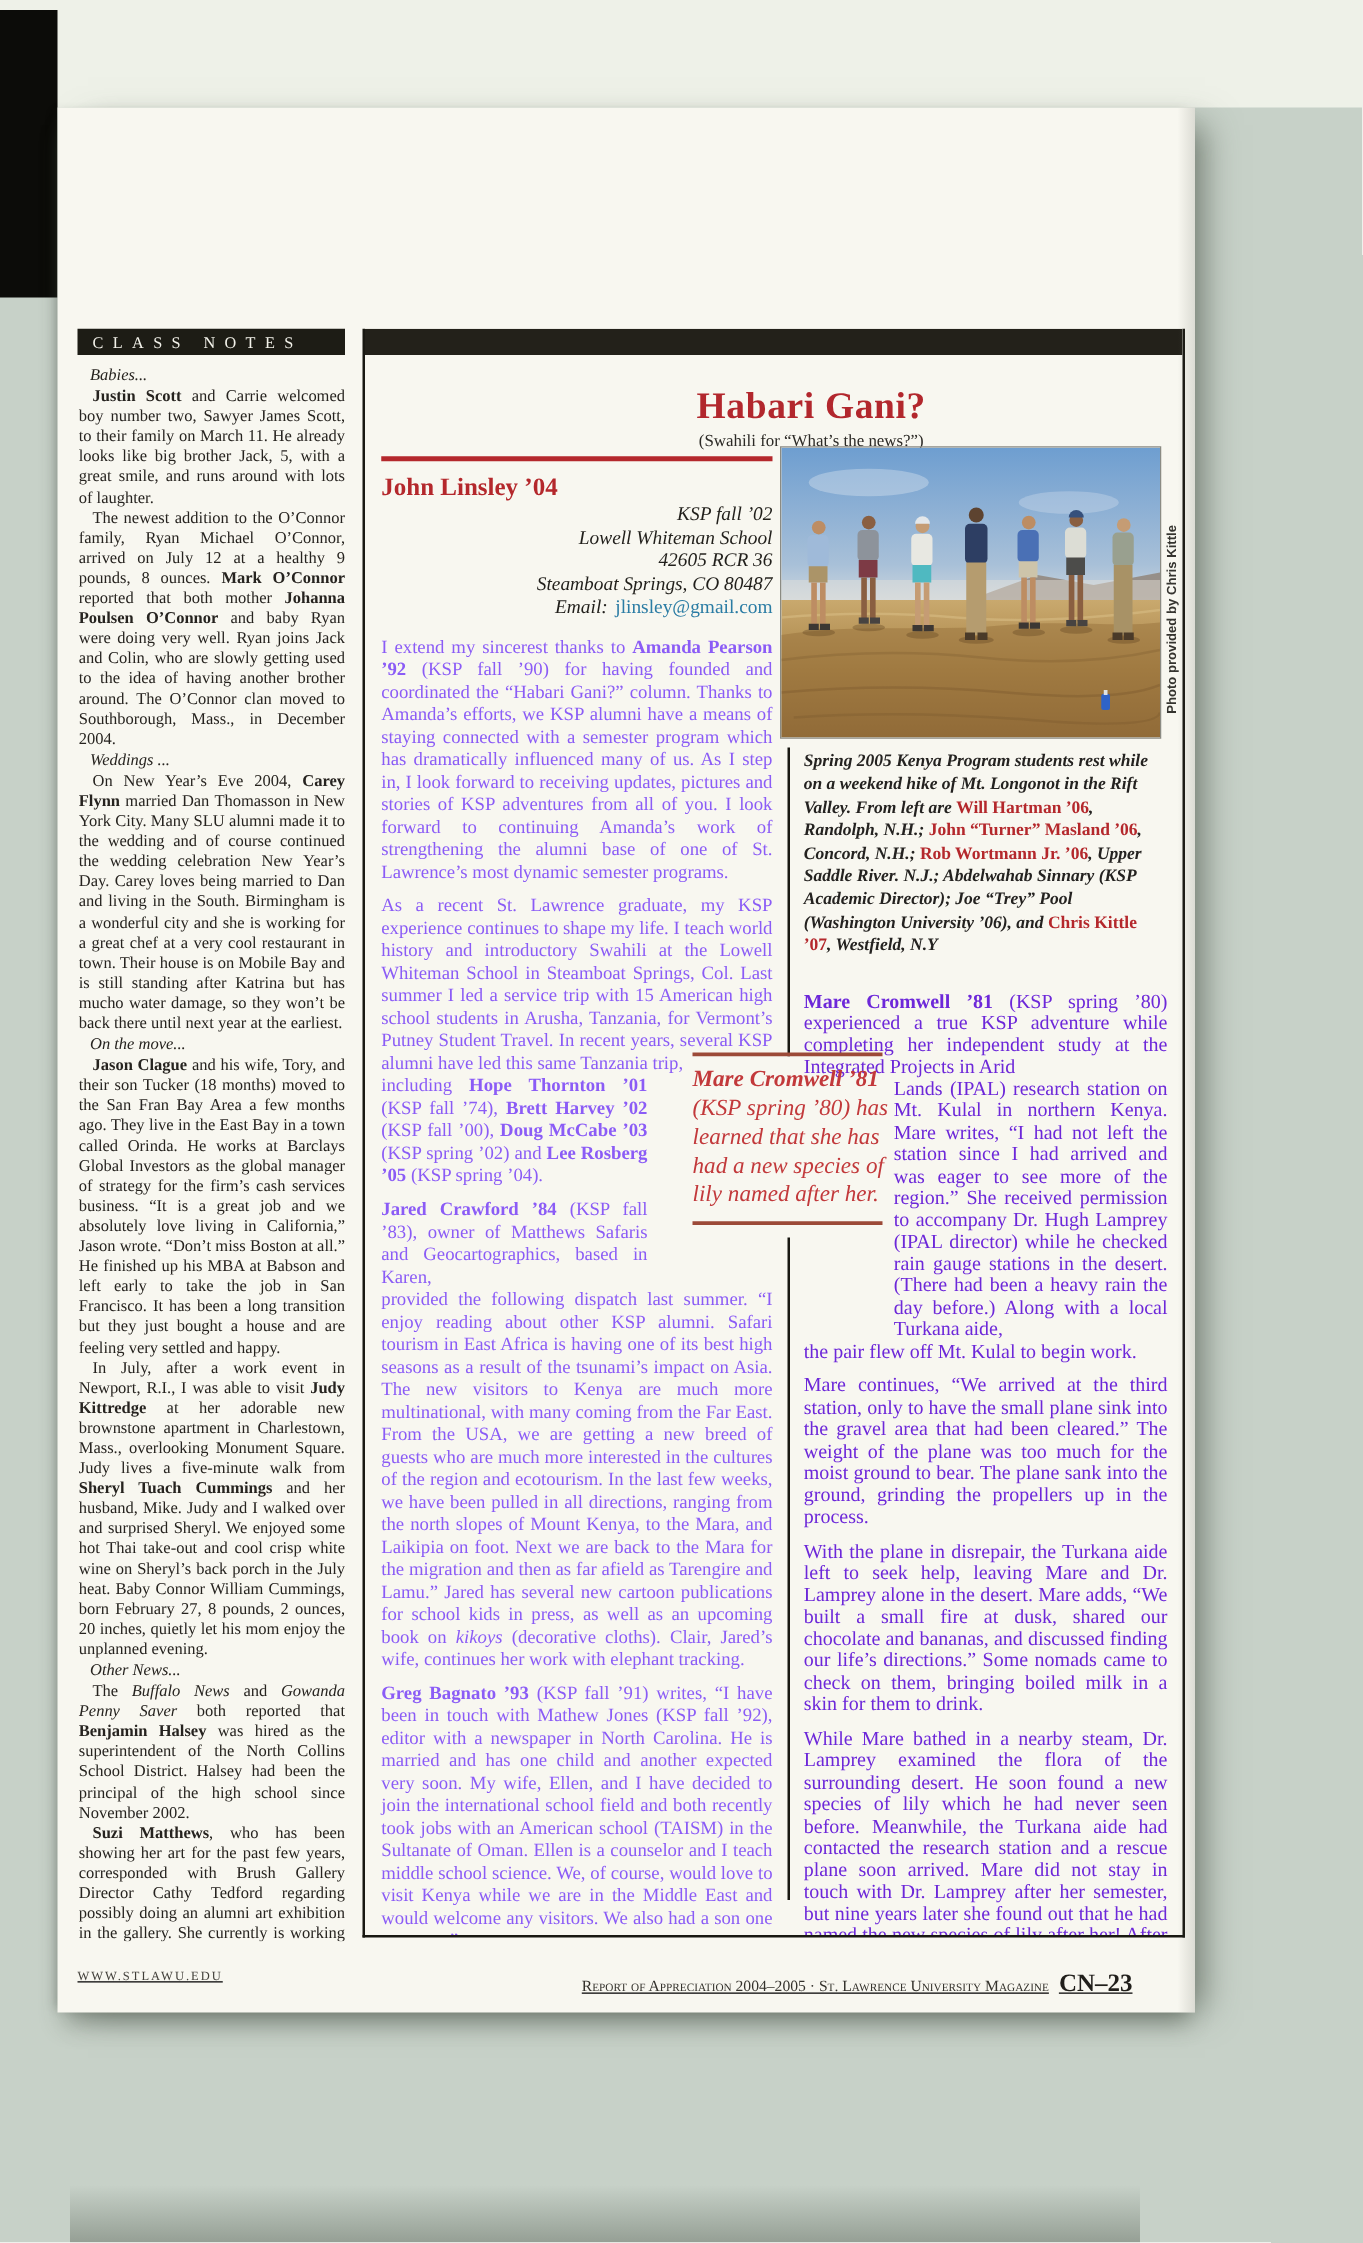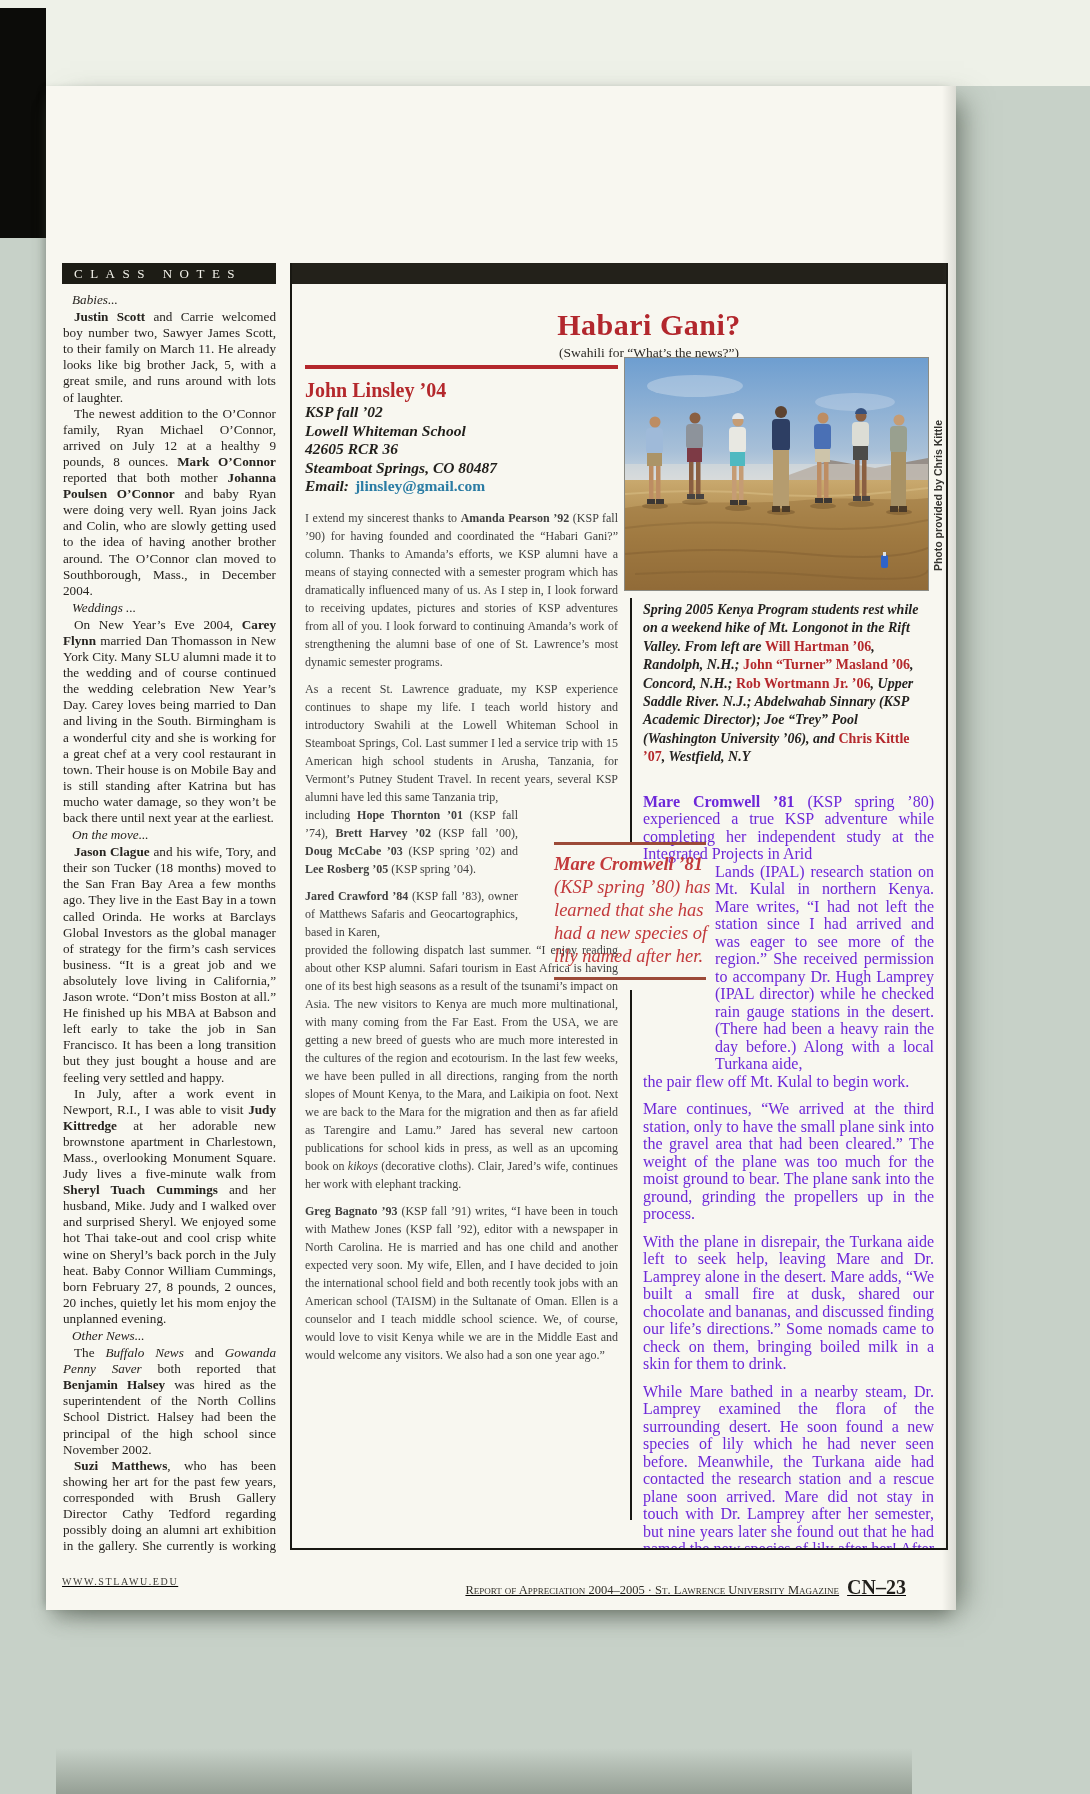--- a/index.html
+++ b/index.html
@@ -31,25 +31,25 @@
         border:2px solid #191812;border-top:none;overflow:hidden;}
   .box-bar{height:21px;background:#23211a;}
   .box-head{margin-left:60px;text-align:center;}
   .box-title{margin-top:24px;font-size:30px;font-weight:700;color:#b2272d;letter-spacing:.5px;}
   .box-sub{margin-top:3px;font-size:13.5px;color:#2c2a26;}
 
   .center-col{position:absolute;left:13px;top:102px;width:313px;}
   .red-rule{height:4px;background:#b4282c;margin-bottom:10px;}
   .contact{margin-bottom:13px;}
   .contact-name{font-size:20px;font-weight:700;color:#b4282c;margin-bottom:1px;}
-  .contact-lines div,.contact-email-line{font-size:15.5px;font-weight:700;font-style:italic;
-        line-height:18.5px;color:#211f1b;}
+  .contact-lines div,.contact-email-line{font-size:15.5px;font-weight:400;font-style:italic;
+        line-height:18.5px;color:#211f1b;text-align:right;}
   .email-addr{color:#2b7ca4;font-style:normal;margin-left:6px;}
 
-  .bp{font-size:12px;line-height:18px;margin:0 0 9px;text-align:justify;color:#404040;}
+  .bp{font-size:15px;line-height:18px;margin:0 0 9px;text-align:justify;color:#8b5cf6;}
   .bp.cont{margin-bottom:0;}
   .bp.narrow{width:213px;}
 
   .vdiv{position:absolute;width:2px;background:#191812;left:338px;}
   .vdiv1{top:335px;height:247px;}
   .vdiv2{top:727px;height:530px;}
 
   .right-col{position:absolute;left:351px;top:95px;width:291px;}
   .photo-wrap{position:relative;margin-left:-18px;width:303px;height:232px;outline:1px solid #8b8b83;}
   .photo-credit{position:absolute;left:289px;top:62px;writing-mode:vertical-rl;transform:rotate(180deg);

